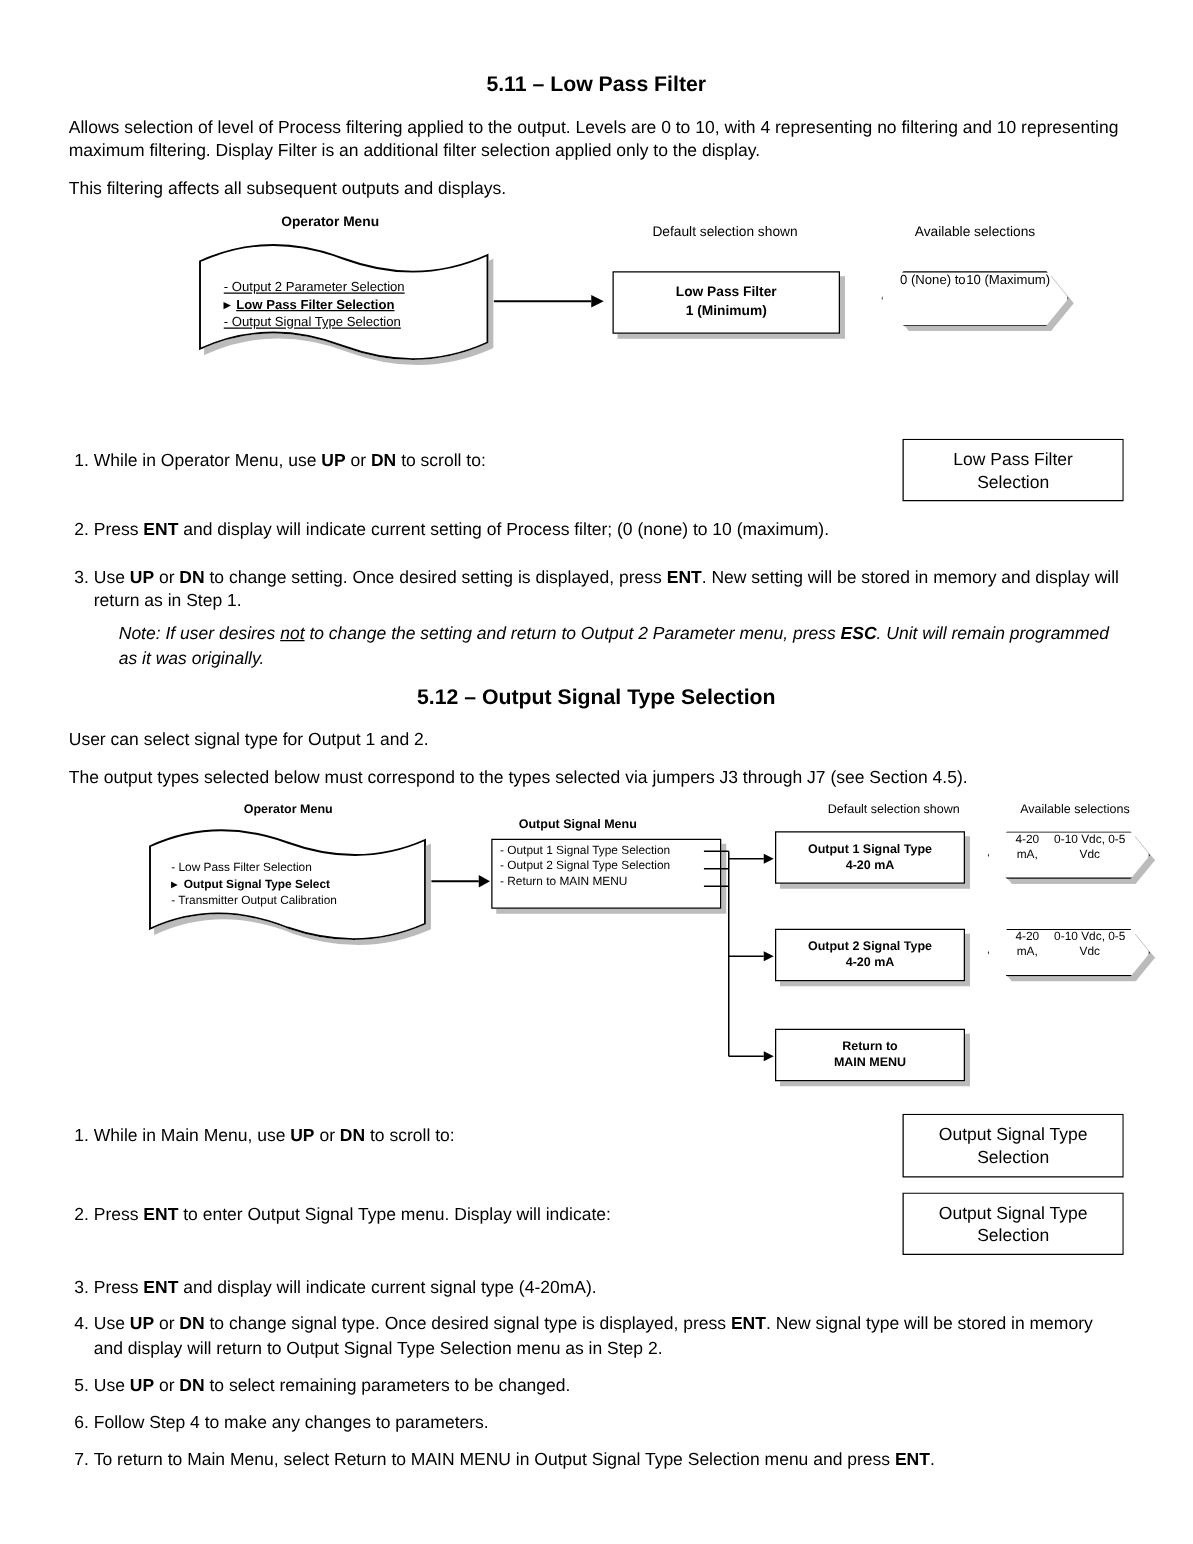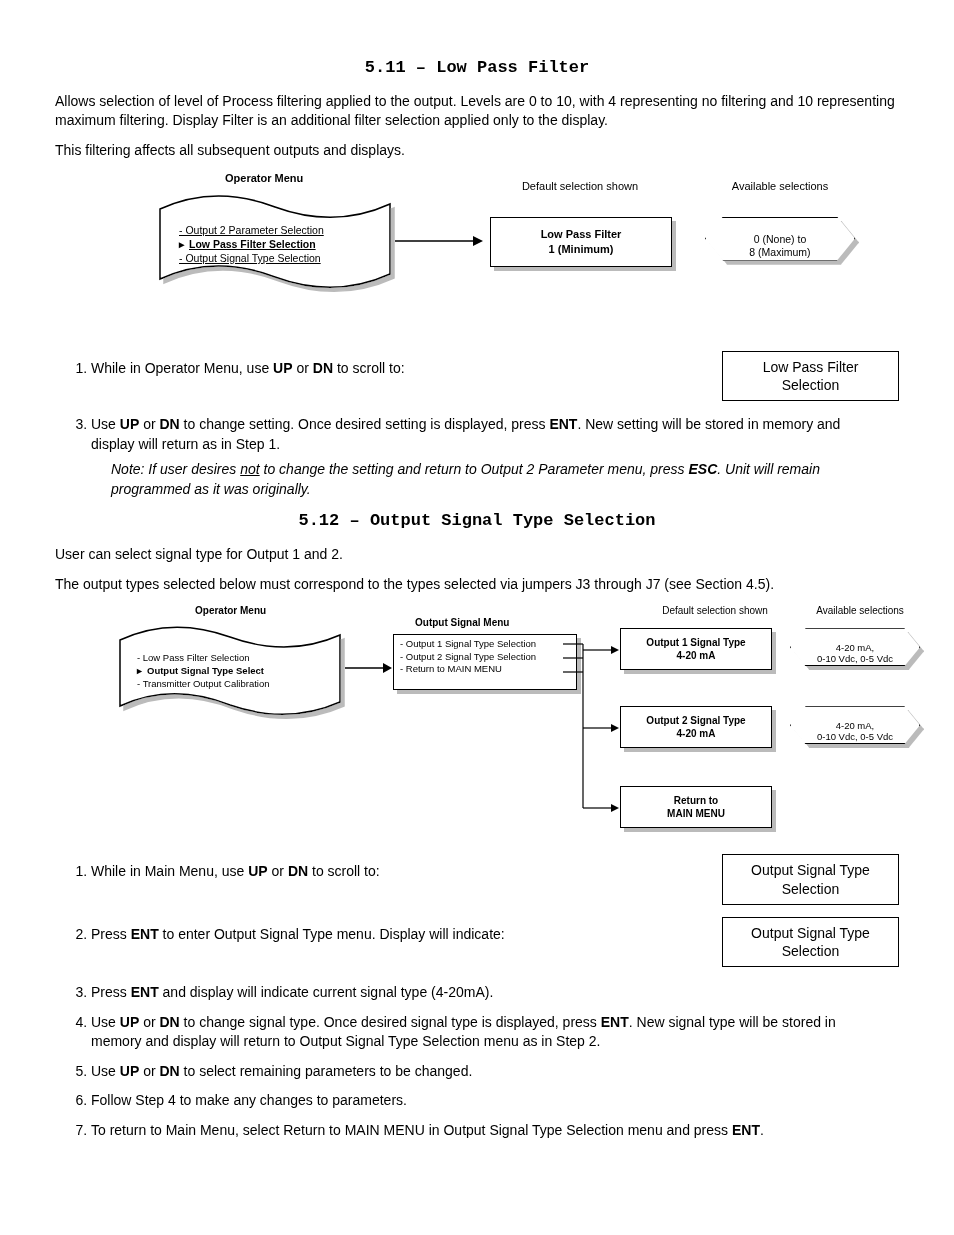--- a/index.html
+++ b/index.html
@@ -10,27 +10,26 @@
     padding: 50px 55px 40px 55px;
     width: 954px;
     box-sizing: border-box;
     line-height: 1.4;
   }
   h2.section-title {
     text-align: center;
     font-size: 17px;
     font-weight: bold;
     margin: 6px 0 12px 0;
-    font-family: Liberation Mono, monospace;
   }
   p { margin: 6px 0 10px 0; }
   .bold { font-weight: bold; }
   .italic { font-style: italic; }
   .underline { text-decoration: underline; }
-  ol.steps { padding-left: 20px; margin: 8px 16px; }
+  ol.steps { padding-left: 20px; margin: 8px 0; }
   ol.steps > li { margin-bottom: 10px; }
   .note-indent { margin-left: 20px; margin-top: 6px; }
 
   
   .diagram {
     position: relative;
     margin: 10px auto 20px auto;
   }
   .opmenu-label {
     position: absolute;
@@ -79,22 +78,22 @@
   .hex {
     position: absolute;
     filter: drop-shadow(4px 4px 0 #bbb);
   }
   .hex-inner {
     background: #fff;
     border: 1.5px solid #000;
     text-align: center;
     font-size: 10.5px;
     display: flex;
-    flex-direction: column;
-    justify-content: flex-end;
+    flex-direction: row;
+    justify-content: space-between;
     line-height: 1.25;
     clip-path: polygon(12% 0, 88% 0, 100% 50%, 88% 100%, 12% 100%, 0 50%);
     padding: 0 14px;
     box-sizing: border-box;
   }
   .cap-label {
     position: absolute;
     font-size: 11px;
     text-align: center;
   }
@@ -150,35 +149,40 @@
   <div class="cap-label" style="left:395px;top:8px;width:160px;">Default selection shown</div>
   <div class="shadow-box" style="left:385px;top:46px;width:180px;height:48px;">
     <div>Low Pass Filter</div>
     <div>1 (Minimum)</div>
   </div>
 
   <div class="cap-label" style="left:605px;top:8px;width:140px;">Available selections</div>
   <div class="hex" style="left:600px;top:46px;">
     <div class="hex-inner" style="width:150px;height:44px;">
       <div>0 (None) to</div>
-      <div>8 (Maximum)</div>
+      <div>10 (Maximum)</div>
     </div>
   </div>
 </div>
 
 <div class="row-with-callout">
   <div class="callout-box">
     <span>Low Pass Filter</span><br><span>Selection</span>
   </div>
   <ol class="steps" start="1">
     <li>
       <span>While in Operator Menu, use </span><span class="bold">UP</span><span> or </span><span class="bold">DN</span><span> to scroll to:</span>
     </li>
   </ol>
   <div style="height:18px;"></div>
+  <ol class="steps" start="2">
+    <li>
+      <span>Press </span><span class="bold">ENT</span><span> and display will indicate current setting of Process filter; (0 (none) to 10 (maximum).</span>
+    </li>
+  </ol>
 </div>
 <div class="clear"></div>
 <ol class="steps" start="3">
   <li>
     <span>Use </span><span class="bold">UP</span><span> or </span><span class="bold">DN</span><span> to change setting. Once desired setting is displayed, press </span><span class="bold">ENT</span><span>. New setting will be stored in memory and display will return as in Step 1.</span>
     <div class="note-indent italic">
       <span>Note: If user desires </span><span class="underline">not</span><span> to change the setting and return to Output 2 Parameter menu, press </span><span class="bold">ESC</span><span>. Unit will remain programmed as it was originally.</span>
     </div>
   </li>
 </ol>

